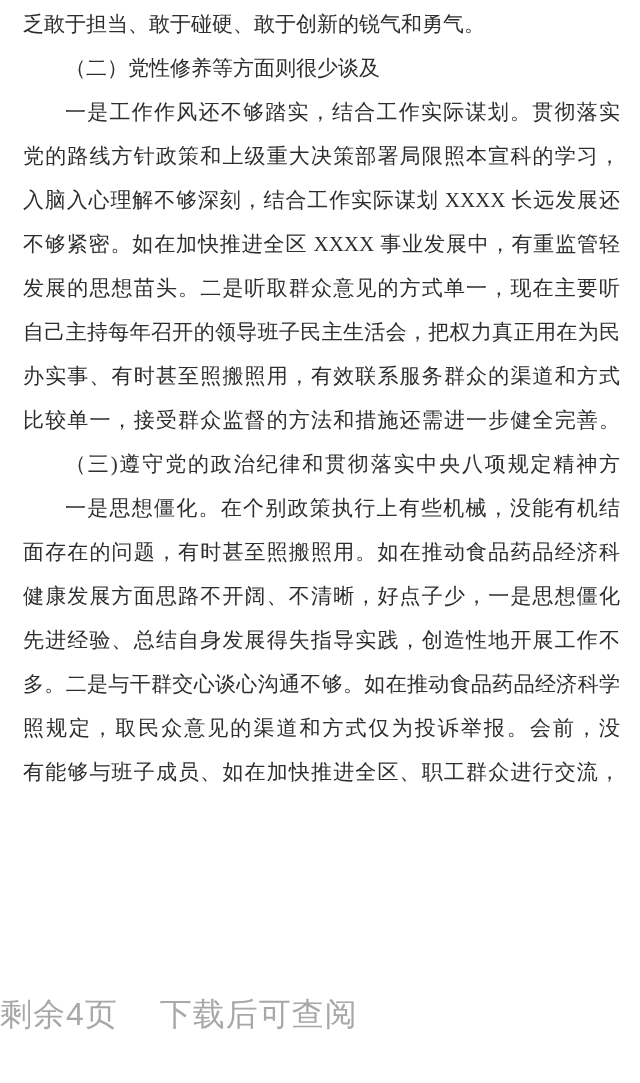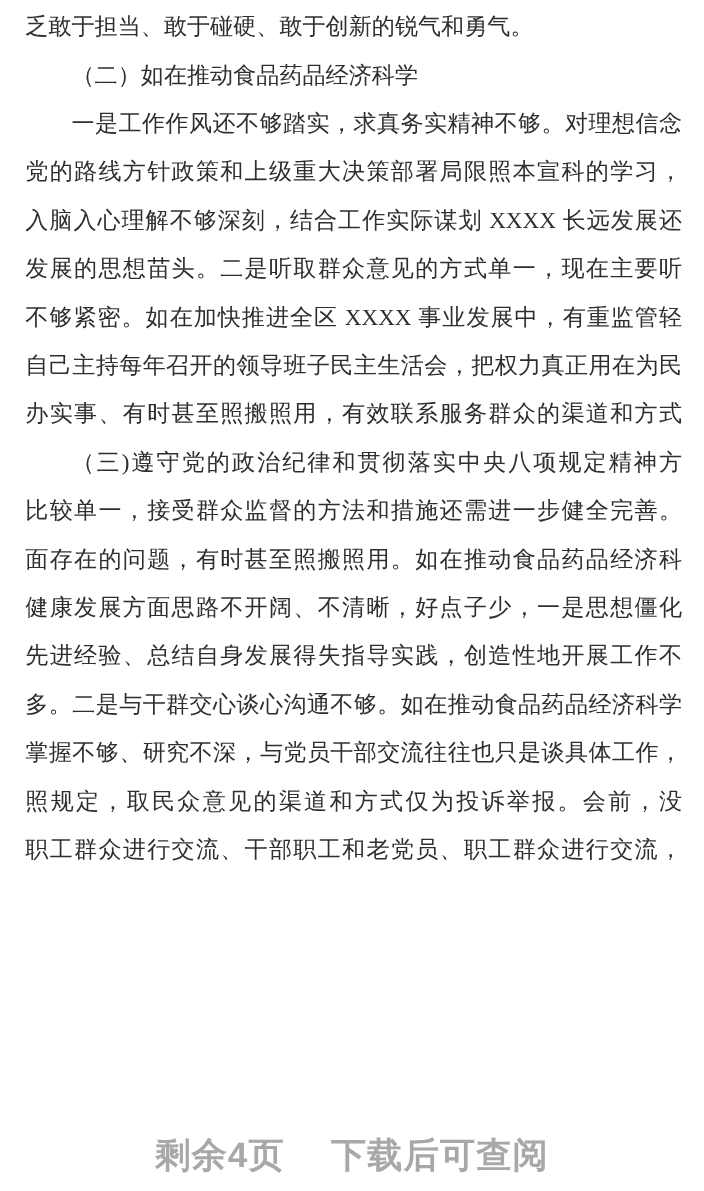--- a/index.html
+++ b/index.html
@@ -31,58 +31,57 @@
   }
   .line.fill {
     text-align: justify;
     text-align-last: justify;
   }
   .line.indent {
     text-indent: 2em;
   }
   .preview-footer {
     position: absolute;
-    top: 1028px;
+    top: 992px;
     left: 0;
     width: 100%;
-    text-align: center;
     color: #a8a8a8;
     font-family: "Liberation Sans", "DejaVu Sans", sans-serif;
-    font-weight: bold;
+    font-weight: normal;
     font-size: 32px;
     line-height: 44px;
     letter-spacing: 1px;
   }
   .preview-footer .pages-remaining {
     margin-right: 42px;
   }
 </style>
 </head>
 <body>
 
 <div class="page">
 
   <div class="doc-body">
     <div class="line">乏敢于担当、敢于碰硬、敢于创新的锐气和勇气。</div>
-    <div class="line indent">（二）如在推动食品药品经济科学</div>
-    <div class="line indent fill">一是工作作风还不够踏实，求真务实精神不够。对理想信念</div>
+    <div class="line indent">（二）党性修养等方面则很少谈及</div>
+    <div class="line indent fill">一是工作作风还不够踏实，结合工作实际谋划。贯彻落实</div>
     <div class="line fill">党的路线方针政策和上级重大决策部署局限照本宣科的学习，</div>
     <div class="line fill">入脑入心理解不够深刻，结合工作实际谋划 XXXX 长远发展还</div>
+    <div class="line fill">不够紧密。如在加快推进全区 XXXX 事业发展中，有重监管轻</div>
     <div class="line fill">发展的思想苗头。二是听取群众意见的方式单一，现在主要听</div>
-    <div class="line fill">不够紧密。如在加快推进全区 XXXX 事业发展中，有重监管轻</div>
     <div class="line fill">自己主持每年召开的领导班子民主生活会，把权力真正用在为民</div>
     <div class="line fill">办实事、有时甚至照搬照用，有效联系服务群众的渠道和方式</div>
+    <div class="line fill">比较单一，接受群众监督的方法和措施还需进一步健全完善。</div>
     <div class="line indent fill">（三)遵守党的政治纪律和贯彻落实中央八项规定精神方</div>
-    <div class="line fill">比较单一，接受群众监督的方法和措施还需进一步健全完善。</div>
+    <div class="line indent fill">一是思想僵化。在个别政策执行上有些机械，没能有机结</div>
     <div class="line fill">面存在的问题，有时甚至照搬照用。如在推动食品药品经济科学、</div>
     <div class="line fill">健康发展方面思路不开阔、不清晰，好点子少，一是思想僵化</div>
     <div class="line fill">先进经验、总结自身发展得失指导实践，创造性地开展工作不</div>
     <div class="line fill">多。二是与干群交心谈心沟通不够。如在推动食品药品经济科学</div>
-    <div class="line fill">掌握不够、研究不深，与党员干部交流往往也只是谈具体工作，</div>
     <div class="line fill">照规定，取民众意见的渠道和方式仅为投诉举报。会前，没</div>
-    <div class="line fill">职工群众进行交流、干部职工和老党员、职工群众进行交流，</div>
+    <div class="line fill">有能够与班子成员、如在加快推进全区、职工群众进行交流，</div>
   </div>
 
   <div class="preview-footer">
     <span class="pages-remaining">剩余4页</span><span>下载后可查阅</span>
   </div>
 
 </div>
 
 </body></html>

